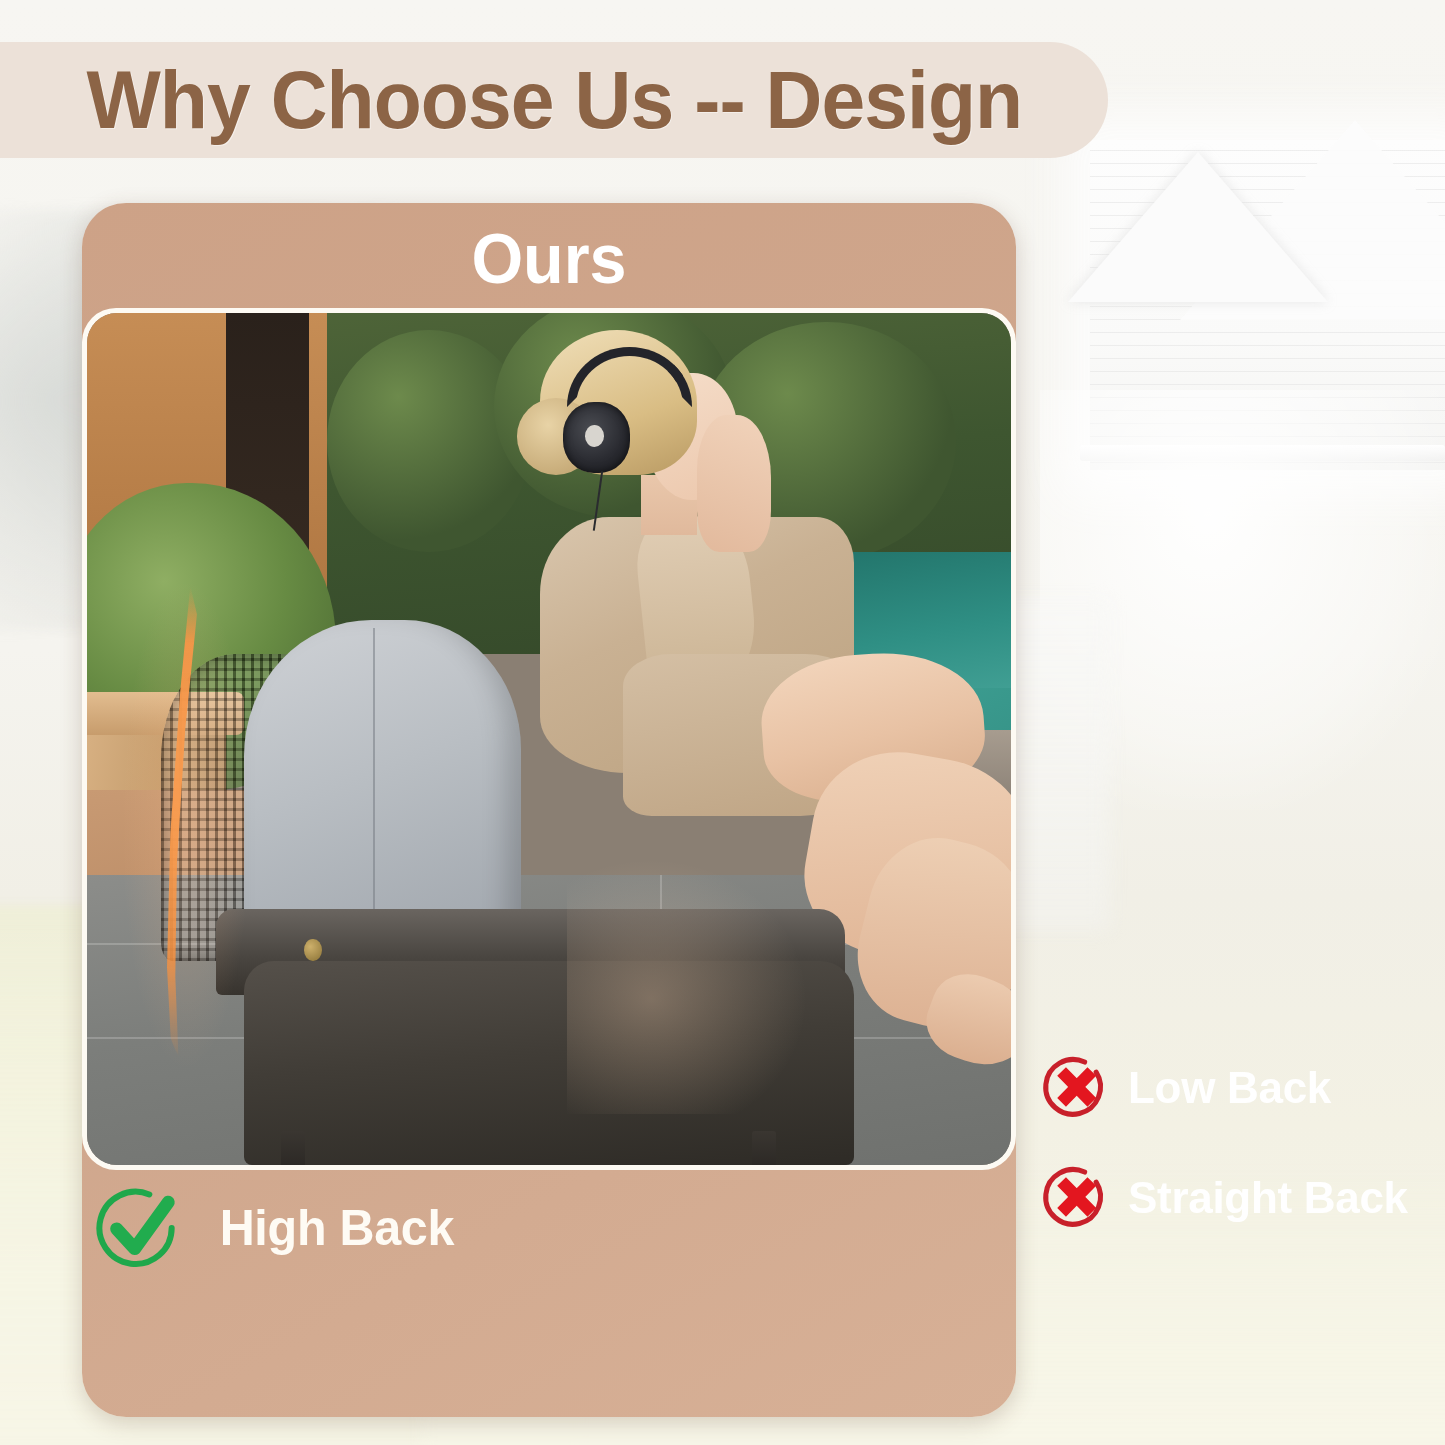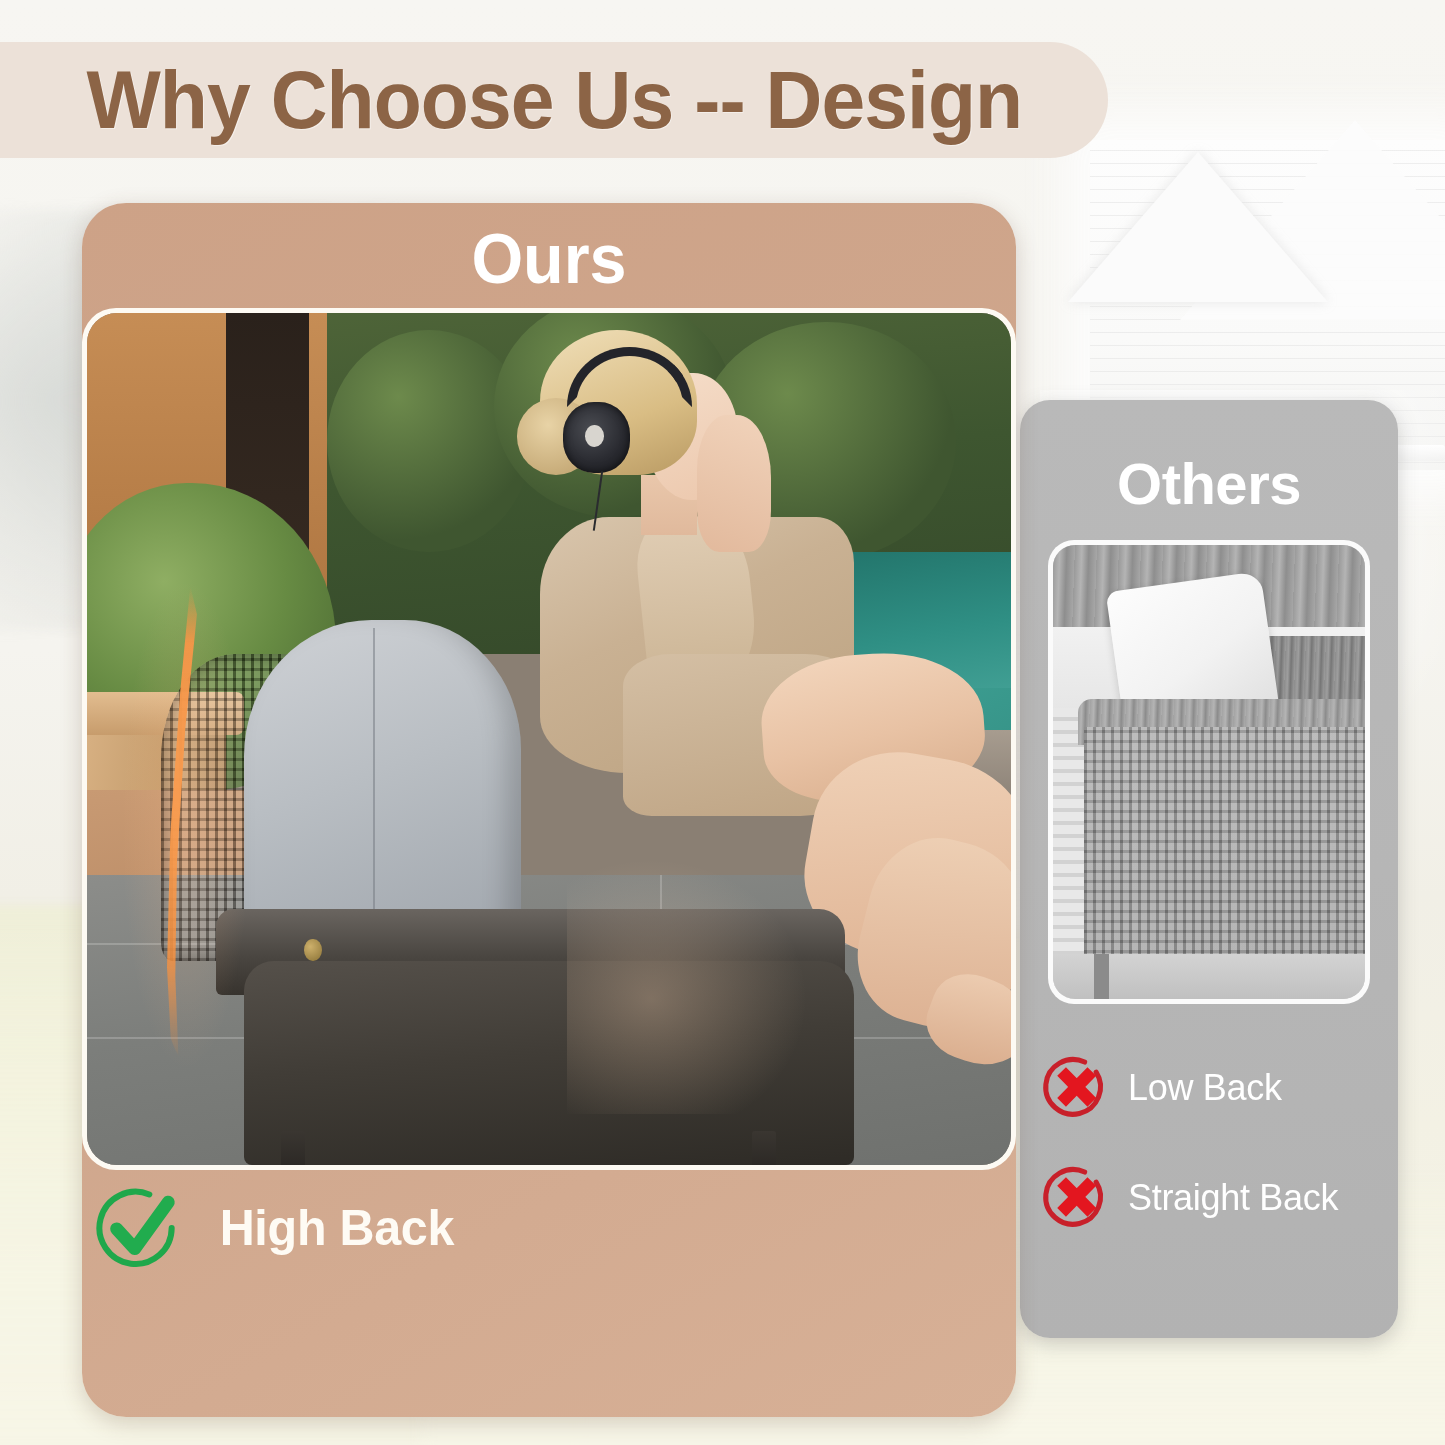--- a/index.html
+++ b/index.html
@@ -480,22 +480,22 @@
 
   .others-bullet-1 { left: 1040px; top: 1052px; }
   .others-bullet-2 { left: 1040px; top: 1162px; justify-content: center; }
 
   .bullet-icon-sm {
     width: 72px; height: 72px;
     flex: 0 0 72px;
     margin-right: 16px;
   }
   .bullet-text-sm {
-    font-size: 36px;
-    font-weight: normal;
+    font-size: 44px;
+    font-weight: bold;
     color: #ffffff;
     white-space: nowrap;
     letter-spacing: -.3px;
   }
 </style>
 </head>
 <body>
 
 <div id="stage">
 
@@ -510,37 +510,20 @@
     <div class="house-sweep"></div>
     <div class="bg-wall"></div>
     <div class="bg-lawn"></div>
     <div class="bg-lawn2"></div>
   </div>
 
   <div class="title-banner">
     <div class="title-text">Why Choose Us -- Design</div>
   </div>
 
-  <div class="others-panel">
-    <div class="others-header">Others</div>
-
-    <div class="others-photo-frame">
-      <div class="others-photo">
-        <div class="o-bg-stone"></div>
-        <div class="o-bg-white"></div>
-        <div class="o-bg-slats"></div>
-        <div class="o-sofa-back"></div>
-        <div class="o-pillow"></div>
-        <div class="o-sofa-arm"></div>
-        <div class="o-sofa-body"></div>
-        <div class="o-ground"></div>
-        <div class="o-sofa-foot"></div>
-      </div>
-    </div>
-  </div>
 
   <div class="bullet-row others-bullet-1">
     <span class="bullet-icon-sm">
       <svg viewBox="0 0 100 100" width="72" height="72">
         <path d="M78 28 A38 38 0 1 1 62 14" fill="none" stroke="#C8202A" stroke-width="7" stroke-linecap="round"></path>
         <path d="M30 27 L72 70 M72 27 L30 70" fill="none" stroke="#E3161F" stroke-width="17" stroke-linecap="butt"></path>
       </svg>
     </span>
     <span class="bullet-text-sm">Low Back</span>
   </div>

